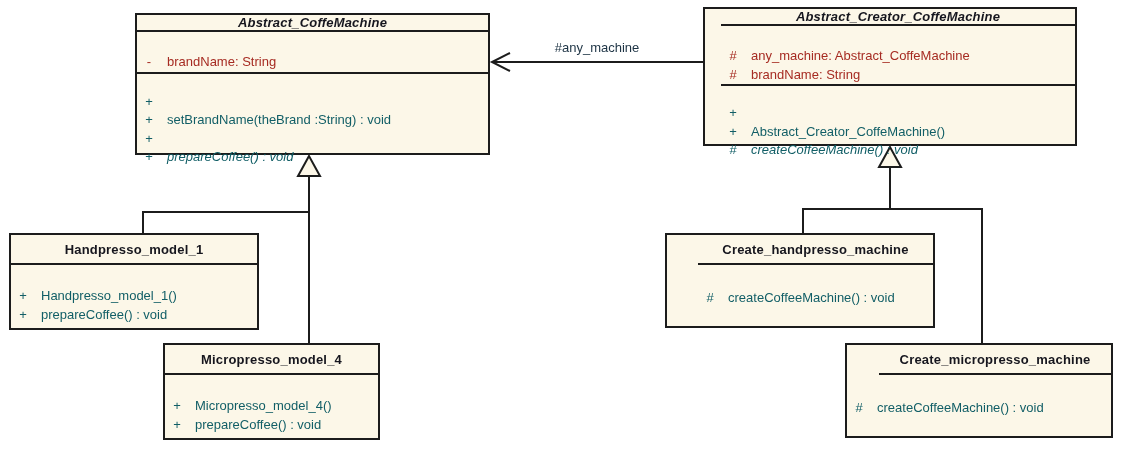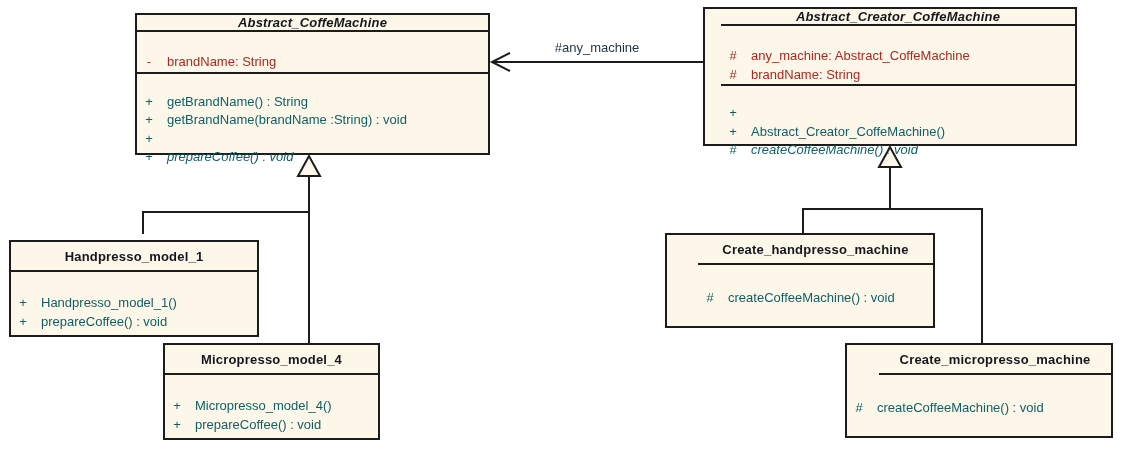--- a/index.html
+++ b/index.html
@@ -28,21 +28,21 @@
   .assoc-label{font-size:13px;fill:#1d3344;}
   
   #cls-abstract-coffemachine{left:135px;top:13px;width:355px;height:142px;}
   #cls-abstract-coffemachine .uml-title{height:30px;}
   #cls-abstract-coffemachine .uml-attrs{height:31px;}
   #cls-abstract-coffemachine .uml-methods{padding-top:3px;}
   #cls-abstract-creator{left:703px;top:7px;width:374px;height:139px;padding-left:16px;}
   #cls-abstract-creator .uml-title{height:31px;}
   #cls-abstract-creator .uml-attrs{height:48px;}
   #cls-abstract-creator .uml-methods{padding-top:2px;}
-  #cls-handpresso{left:9px;top:240px;width:250px;height:97px;}
+  #cls-handpresso{left:9px;top:233px;width:250px;height:97px;}
   #cls-handpresso .uml-title{height:30px;}
   #cls-handpresso .uml-methods{padding-top:6px;}
   #cls-micropresso{left:163px;top:343px;width:217px;height:97px;}
   #cls-micropresso .uml-title{height:30px;}
   #cls-micropresso .uml-methods{padding-top:6px;}
   #cls-create-handpresso{left:665px;top:233px;width:270px;height:95px;padding-left:31px;}
   #cls-create-handpresso .uml-title{height:30px;}
   #cls-create-handpresso .uml-methods{padding-top:8px;}
   #cls-create-micropresso{left:845px;top:343px;width:268px;height:95px;}
   #cls-create-micropresso .uml-title{height:30px;margin-left:32px;}
@@ -81,25 +81,24 @@
     <div class="uml-title">Abstract_CoffeMachine</div>
     <div class="uml-attrs">
       <div class="member attr-row">
         <span class="vis">-</span>
         <span class="txt">brandName: String</span>
       </div>
     </div>
     <div class="uml-methods">
       <div class="member method-row">
         <span class="vis">+</span>
-        <span class="txt">getBrandName() : String</span>
       </div>
       <div class="member method-row">
         <span class="vis">+</span>
-        <span class="txt">getBrandName(brandName :String) : void</span>
+        <span class="txt">setBrandName(theBrand :String) : void</span>
       </div>
       <div class="member method-row">
         <span class="vis">+</span>
       </div>
       <div class="member method-row abstract-method">
         <span class="vis">+</span>
         <span class="txt">prepareCoffee() : void</span>
       </div>
     </div>
   </div>

